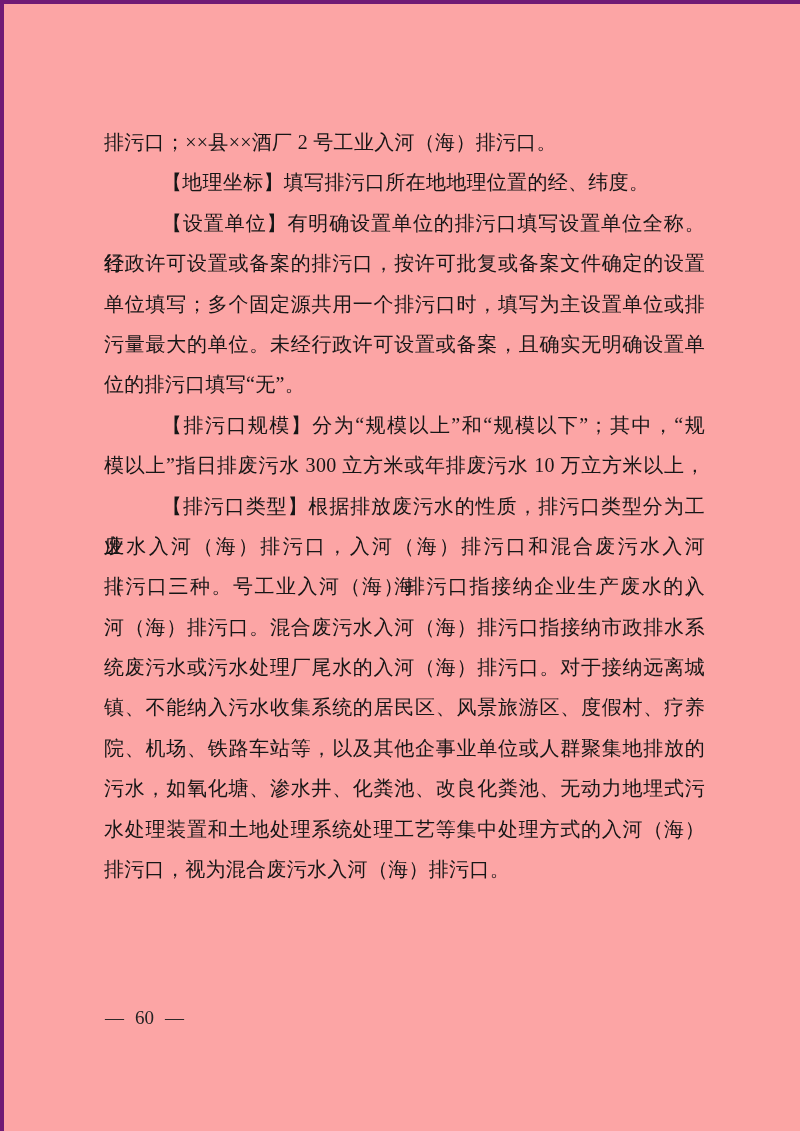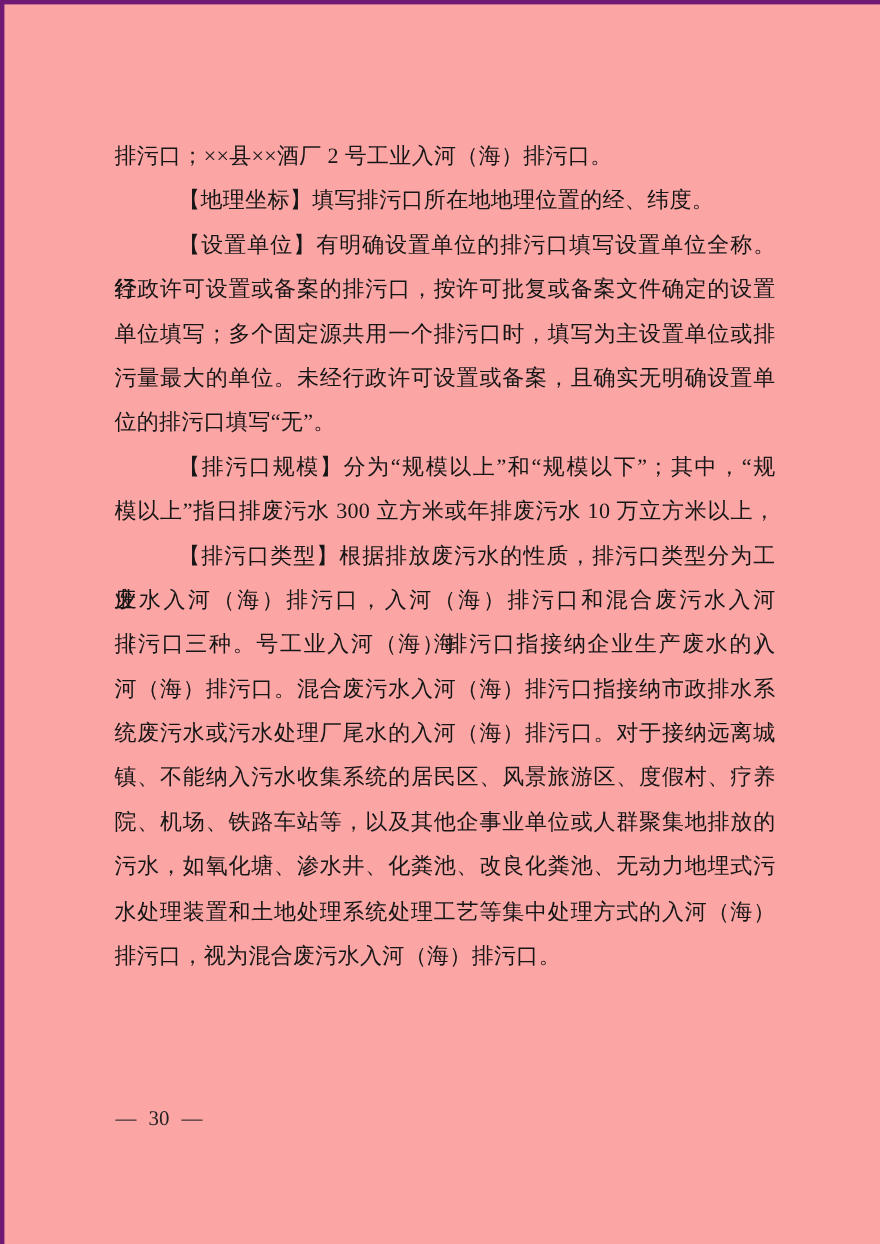--- a/index.html
+++ b/index.html
@@ -85,17 +85,17 @@
       <div class="line fill">统废污水或污水处理厂尾水的入河（海）排污口。对于接纳远离城</div>
       <div class="line fill">镇、不能纳入污水收集系统的居民区、风景旅游区、度假村、疗养</div>
       <div class="line fill">院、机场、铁路车站等，以及其他企事业单位或人群聚集地排放的</div>
       <div class="line fill">污水，如氧化塘、渗水井、化粪池、改良化粪池、无动力地埋式污</div>
       <div class="line fill">水处理装置和土地处理系统处理工艺等集中处理方式的入河（海）</div>
       <div class="line">排污口，视为混合废污水入河（海）排污口。</div>
     </div>
 
   <div class="footer">
     <span class="dash">—</span>
-    <span class="num">30</span>
+    <span class="num">60</span>
     <span class="dash">—</span>
   </div>
 
 </div>
 
 </body></html>

